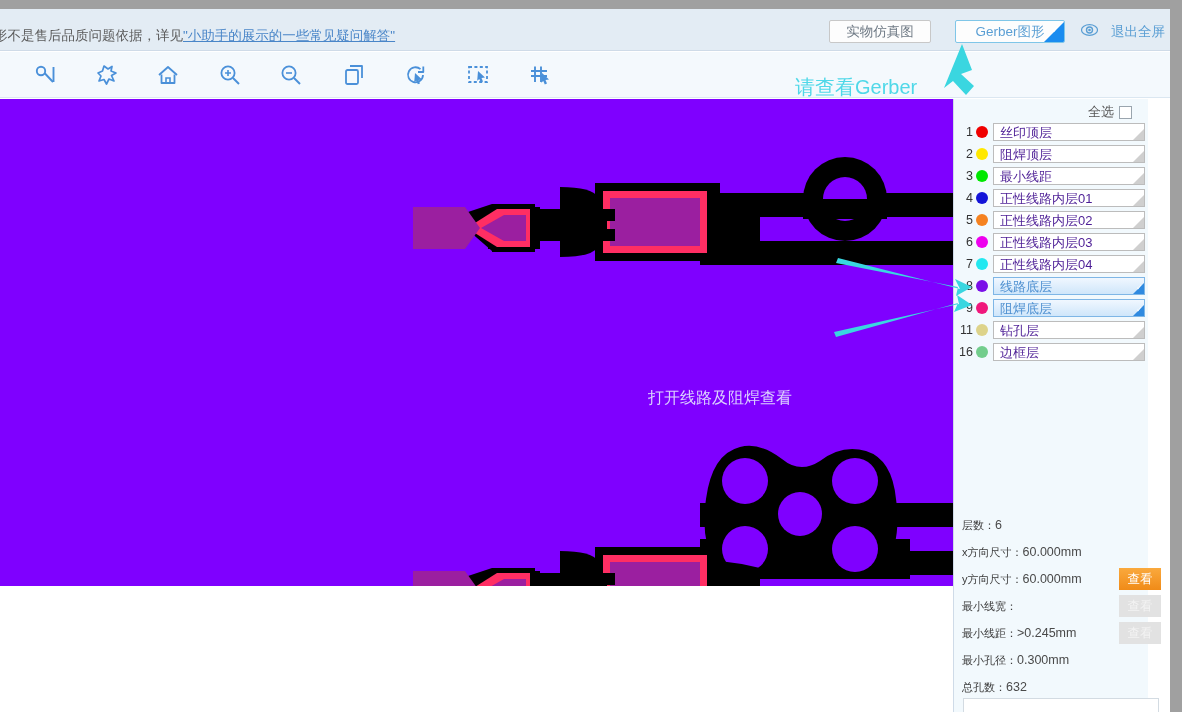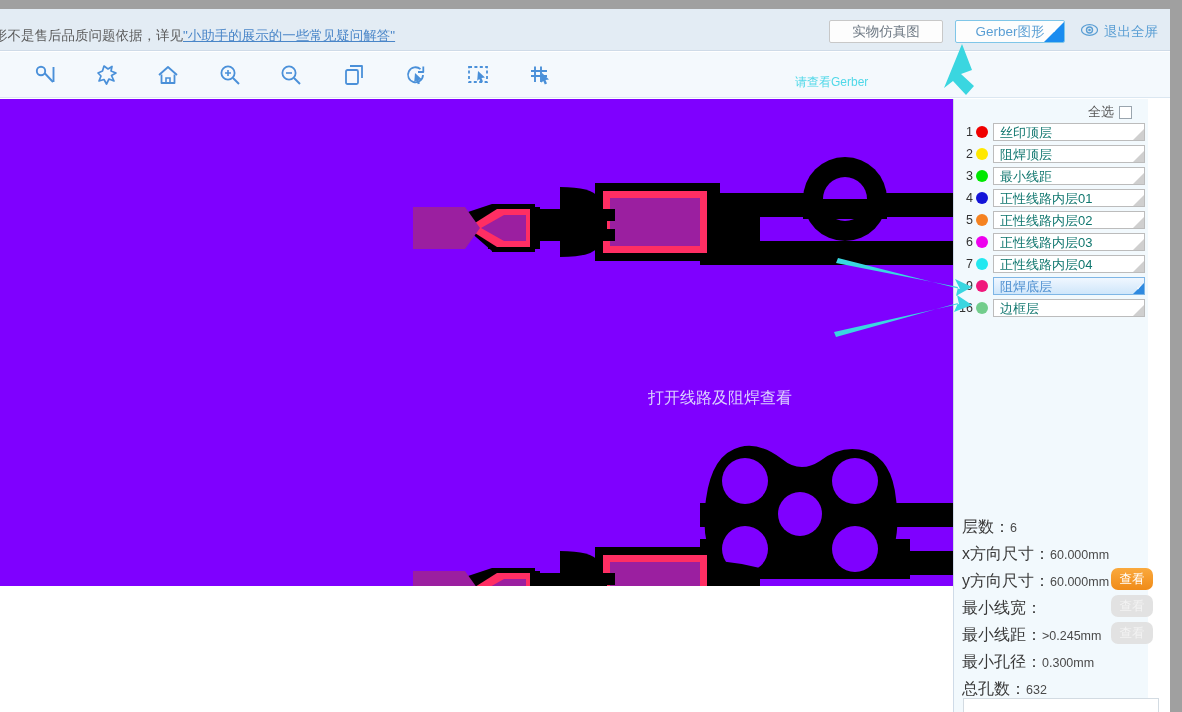--- a/index.html
+++ b/index.html
@@ -34,38 +34,38 @@
   }
   .notice-link { color: #4a86c8; text-decoration: underline; }
 
   .hdr-btn {
     position: absolute; top: 20px; height: 23px;
     background: #fdfdfd; border: 1px solid #c8c8c8; border-radius: 2px;
     font-size: 13.5px; color: #6f7a85;
     display: flex; align-items: center; justify-content: center;
     cursor: pointer;
   }
-  #btn-real { left: 829px; width: 114px; }
+  #btn-real { left: 829px; width: 102px; }
   #btn-gerber {
     left: 955px; width: 110px;
     border-color: #7fc6e8; color: #5b9fd4;
     overflow: hidden;
   }
   .corner-check {
     position: absolute; right: 0; bottom: 0; width: 0; height: 0;
     border-left: 20px solid transparent;
     border-bottom: 20px solid #1a8cf0;
   }
   .corner-check::after {
     content: "✓"; position: absolute;
     left: -13px; top: 2px; font-size: 11px; color: #fff; line-height: 11px;
   }
   .exit-full {
     position: absolute; left: 1081px; top: 20px; height: 23px;
-    display: flex; align-items: center; gap: 6px;
+    display: flex; align-items: center; gap: 13px;
     font-size: 13.5px; color: #5b9fd4; cursor: pointer; white-space: nowrap;
   }
   .scroll-top-thumb {
     position: absolute; right: 0px; top: 9px; width: 12px; height: 703px;
     background: #a0a0a0;
   }
 
   
   .toolbar {
     position: absolute; left: 0; top: 52px; width: 1170px; height: 46px;
@@ -84,21 +84,21 @@
     background: #7f00ff; overflow: hidden;
   }
   .canvas-wrap svg { display: block; }
 
   .anno {
     position: absolute; color: #dbd0ff; font-size: 16px;
     white-space: nowrap; pointer-events: none;
   }
   #anno-mid { left: 648px; top: 289px; }
   #anno-gerber {
-    left: 795px; top: 74px; color: #4fd8e8; font-size: 12px;
+    left: 795px; top: 74px; color: #4fd8e8; font-size: 20px;
   }
 
   
   .sidebar {
     position: absolute; left: 953px; top: 99px; width: 195px; height: 613px;
     background: #f2f9fd; border-left: 1px solid #cfdbe8;
   }
   .selectall-row {
     position: absolute; right: 16px; top: 4px;
     display: flex; align-items: center; gap: 5px;
@@ -121,21 +121,21 @@
     width: 12px; height: 12px; border-radius: 50%; flex: none;
     margin-right: 5px;
   }
   .lr-box {
     position: relative; width: 152px; height: 18px; flex: none;
     border: 1px solid #bcbcbc; background: #fff; overflow: hidden;
     cursor: pointer;
   }
   .lr-label {
     position: absolute; left: 6px; top: 1px;
-    font-size: 13px; color: #0f766e; line-height: 16px; white-space: nowrap;
+    font-size: 13px; color: #4c1d95; line-height: 16px; white-space: nowrap;
   }
   .lr-corner {
     position: absolute; right: 0; bottom: 0; width: 0; height: 0;
     border-left: 11px solid transparent; border-bottom: 11px solid #cfcfcf;
   }
   .layer-row.sel .lr-box {
     border-color: #7eb6e6;
     background: linear-gradient(#f0f7ff, #cfe6fa);
   }
   .layer-row.sel .lr-label { color: #4d8fd0; }
@@ -154,25 +154,25 @@
   }
 
   
   .info-panel {
     position: absolute; left: 0; top: 414px; width: 217px; height: 199px;
   }
   .info-line {
     position: absolute; left: 8px; font-size: 13px; color: #3a3a3a;
     white-space: nowrap;
   }
-  .info-line .k { font-size: 16px; }
+  .info-line .k { font-size: 11px; }
   .info-line .v { font-size: 12.5px; color: #4a4a4a; }
   .look-btn {
-    position: absolute; right: 18px; width: 42px; height: 22px;
-    border-radius: 7px; font-size: 12.5px; color: #fff;
+    position: absolute; right: 10px; width: 42px; height: 22px;
+    border-radius: 0; font-size: 12.5px; color: #fff;
     display: flex; align-items: center; justify-content: center;
     cursor: pointer;
   }
   .look-btn.on {
     background: linear-gradient(#faa93d, #f08b18);
   }
   .look-btn.off {
     background: #e2e2e2; color: #f3f3f3; cursor: default;
   }
   .empty-box {
@@ -419,24 +419,40 @@
         </div>
         <div class="layer-row">
           <span class="lr-num">7</span>
           <span class="lr-dot" style="background: rgb(34, 232, 240);"></span>
           <span class="lr-box">
             <span class="lr-label">正性线路内层04</span>
             <span class="lr-corner"></span>
           </span>
         </div>
         <div class="layer-row sel">
+          <span class="lr-num">8</span>
+          <span class="lr-dot" style="background: rgb(122, 16, 232);"></span>
+          <span class="lr-box">
+            <span class="lr-label">线路底层</span>
+            <span class="lr-corner"></span>
+          </span>
+        </div>
+        <div class="layer-row sel">
           <span class="lr-num">9</span>
           <span class="lr-dot" style="background: rgb(240, 24, 124);"></span>
           <span class="lr-box">
             <span class="lr-label">阻焊底层</span>
+            <span class="lr-corner"></span>
+          </span>
+        </div>
+        <div class="layer-row">
+          <span class="lr-num">11</span>
+          <span class="lr-dot" style="background: rgb(221, 211, 138);"></span>
+          <span class="lr-box">
+            <span class="lr-label">钻孔层</span>
             <span class="lr-corner"></span>
           </span>
         </div>
         <div class="layer-row">
           <span class="lr-num">16</span>
           <span class="lr-dot" style="background: rgb(114, 205, 140);"></span>
           <span class="lr-box">
             <span class="lr-label">边框层</span>
             <span class="lr-corner"></span>
           </span>

